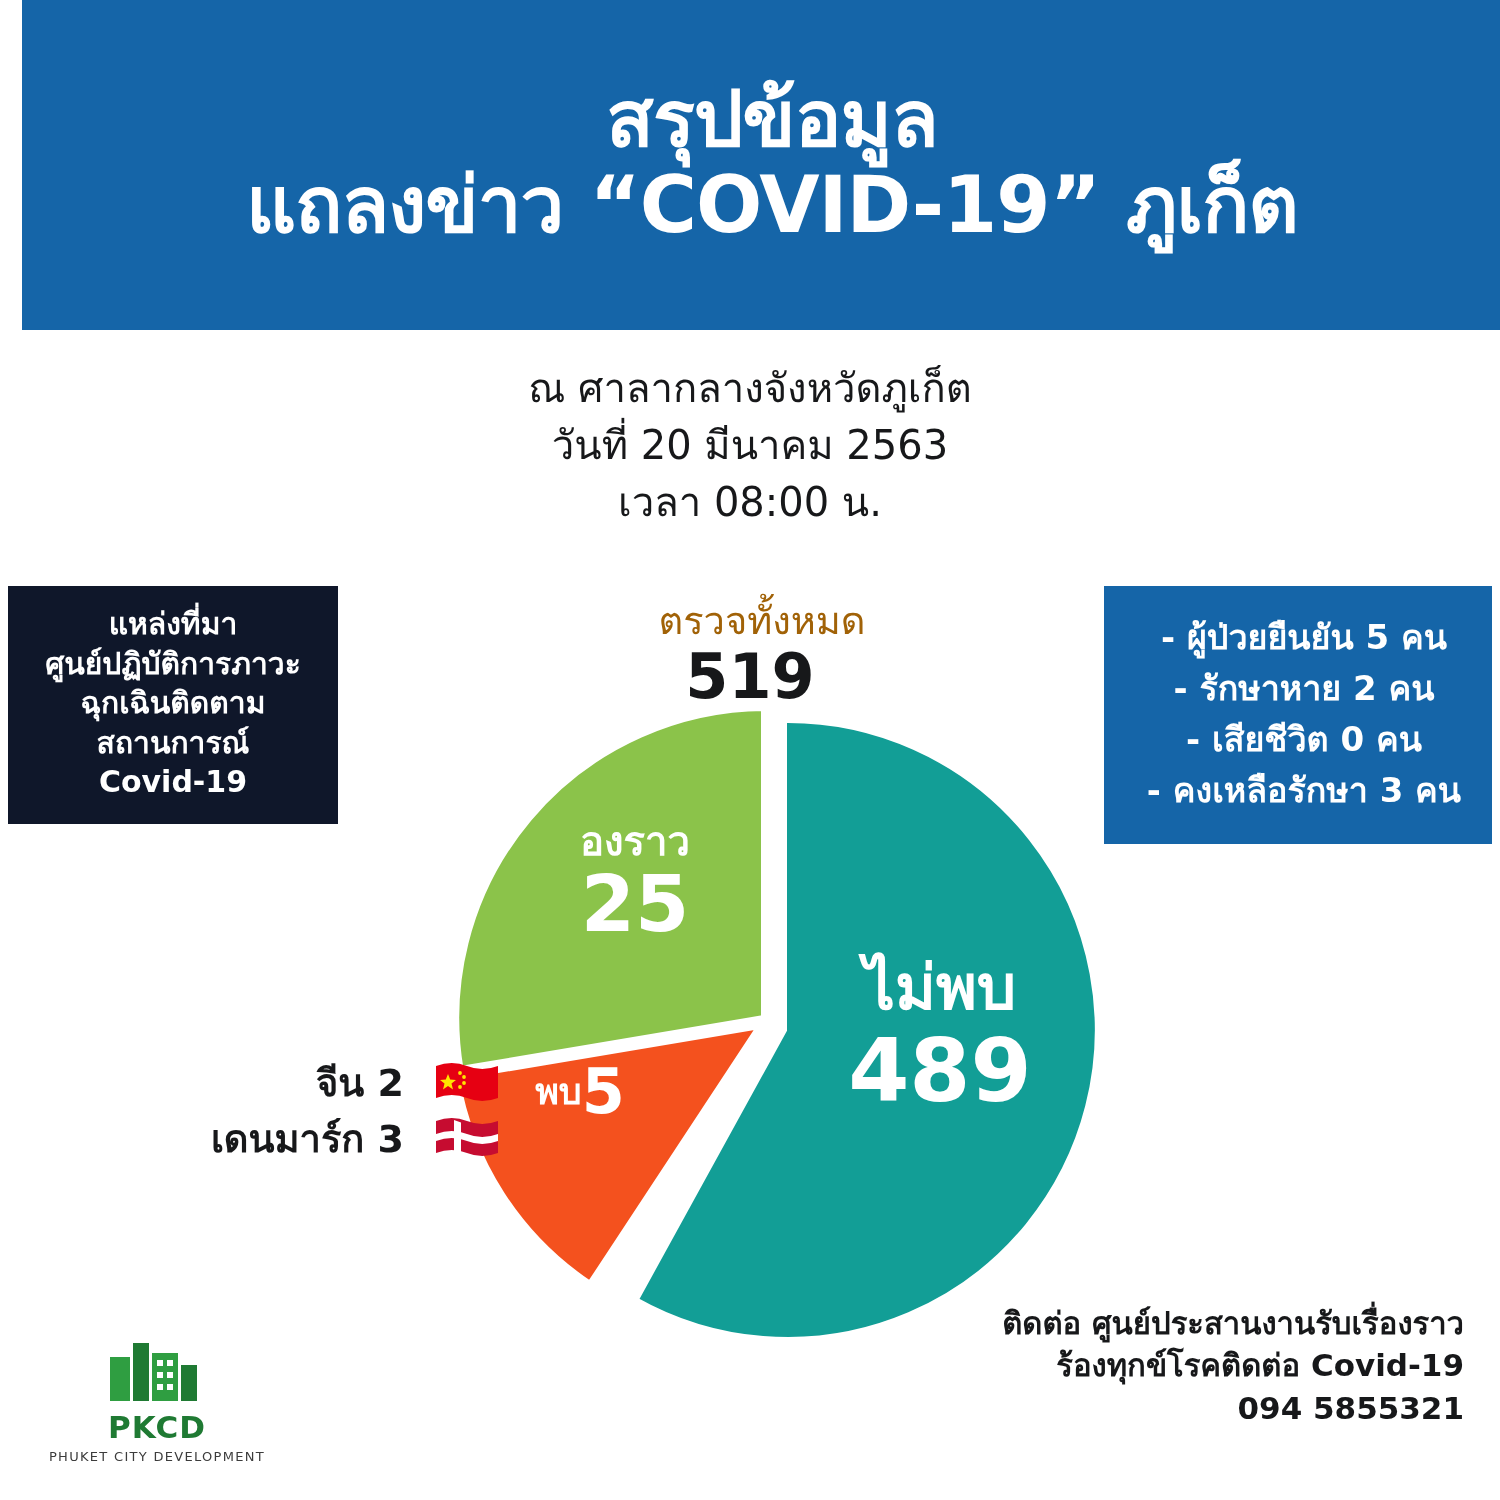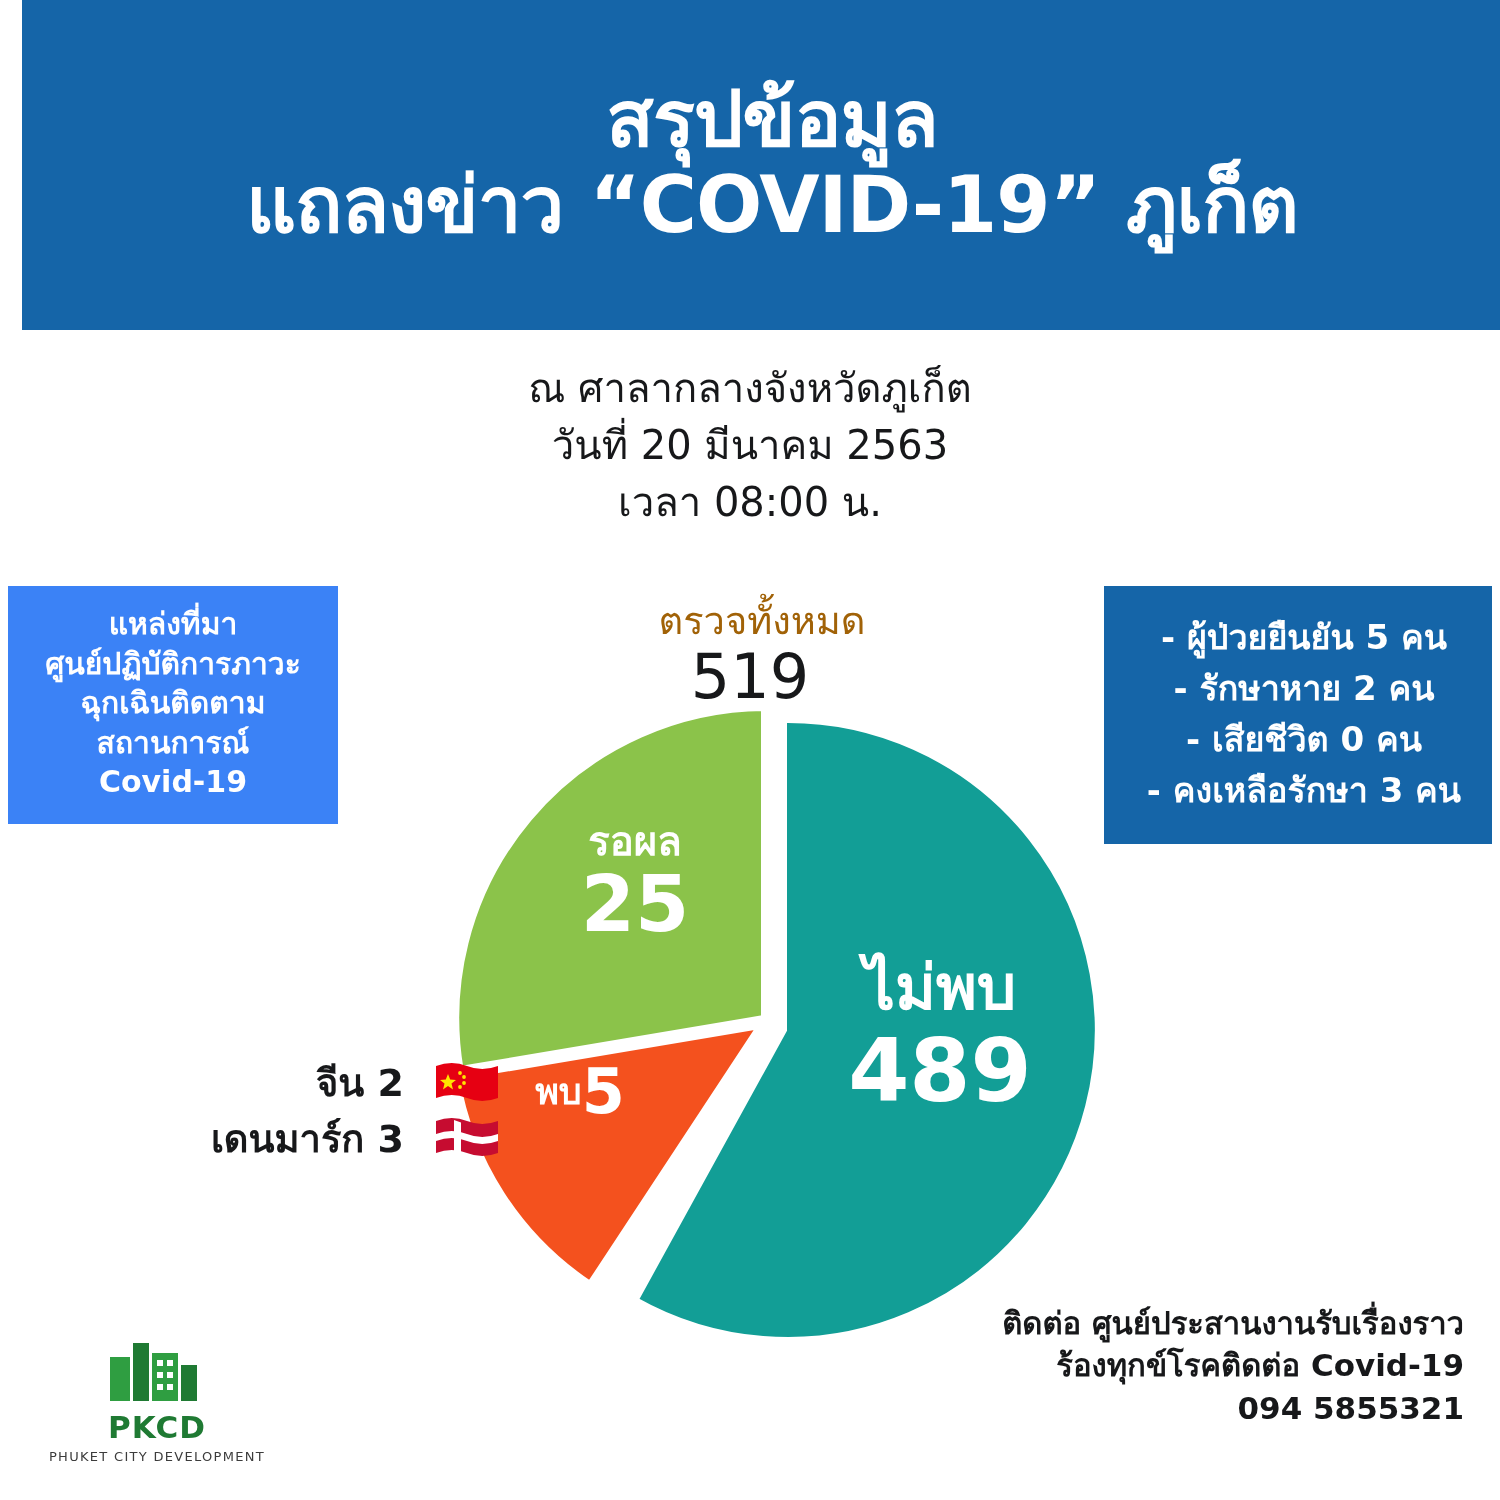--- a/index.html
+++ b/index.html
@@ -57,21 +57,21 @@
     font-weight: normal;
   }
 
   
   .source-box {
     position: absolute;
     left: 8px;
     top: 586px;
     width: 330px;
     padding: 18px 10px 22px 10px;
-    background: #3b82f6;
+    background: #0f172a;
     color: #ffffff;
     text-align: center;
     font-size: 30px;
     line-height: 1.32;
     font-weight: bold;
     box-sizing: border-box;
   }
 
   
   .stats-box {
@@ -101,21 +101,21 @@
     font-weight: normal;
   }
   .pie-total {
     position: absolute;
     top: 640px;
     left: 530px;
     width: 440px;
     text-align: center;
     color: #17181a;
     font-size: 62px;
-    font-weight: normal;
+    font-weight: bold;
   }
 
   
   .pie-wrap {
     position: absolute;
     left: 440px;
     top: 700px;
     width: 680px;
     height: 660px;
   }
@@ -269,21 +269,21 @@
       <path d="M 330 320 L 26.5 371 A 310 310 0 0 0 160 578 Z" fill="#f4511e" stroke="#ffffff" stroke-width="6"></path>
     </g>
   </svg>
 
   <div class="slice-label label-notfound">
     <div class="word">ไม่พบ</div>
     <div class="num">489</div>
   </div>
 
   <div class="slice-label label-waiting">
-    <div class="word">รอผล</div>
+    <div class="word">องราว</div>
     <div class="num">25</div>
   </div>
 
   <div class="slice-label label-found">
     <span class="word">พบ</span>
     <span class="num">5</span>
   </div>
 </div>
 
 <div class="countries">

